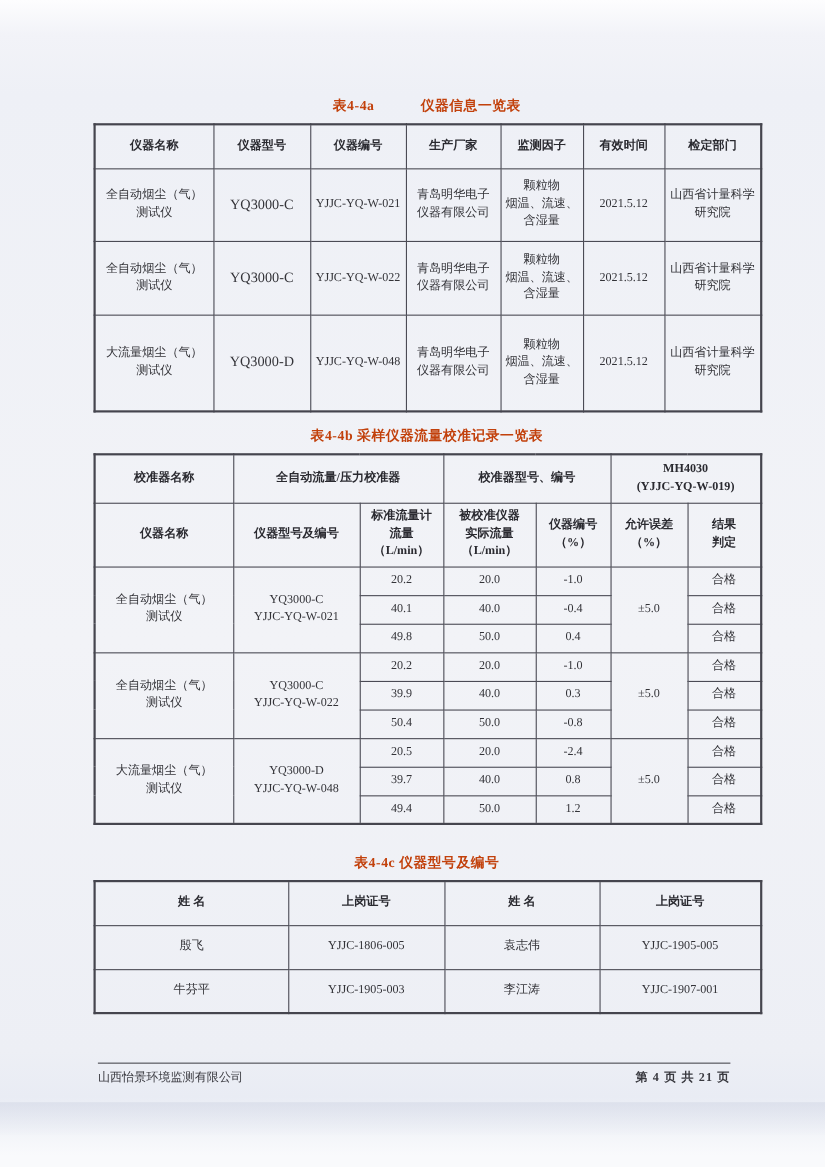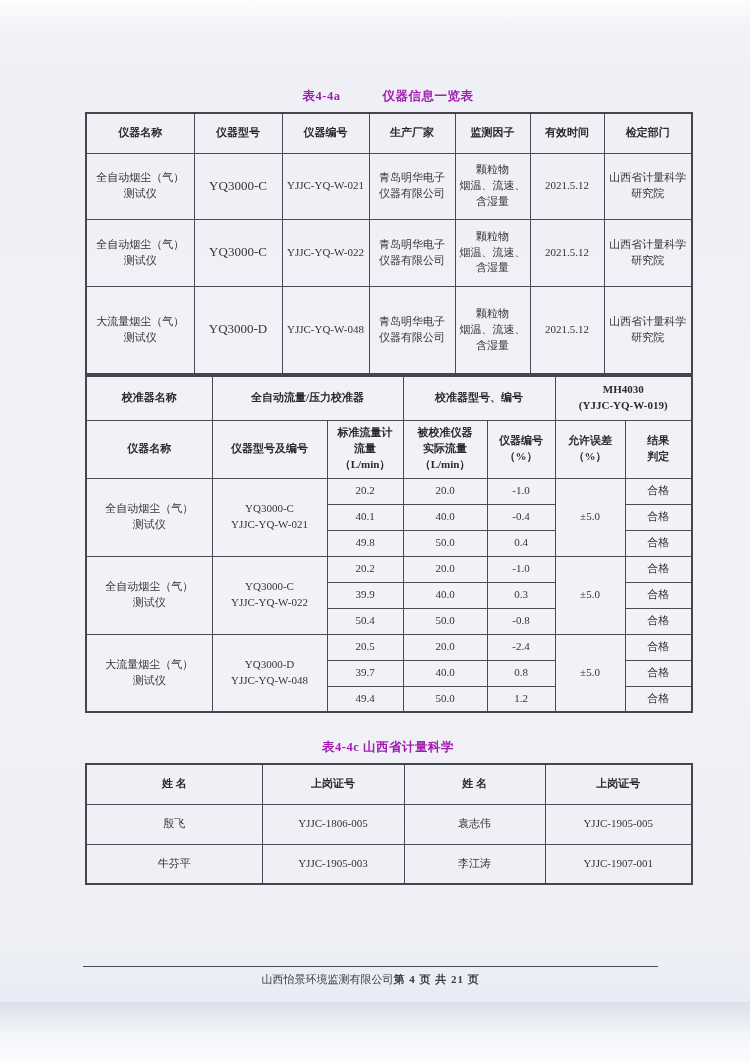--- a/index.html
+++ b/index.html
@@ -5,41 +5,41 @@
   html,body{margin:0;padding:0;}
   body{
     width:750px;height:1061px;position:relative;overflow:hidden;
     background:linear-gradient(180deg,#fdfdfe 0%,#f2f3f8 3%,#eef0f6 8%,#f2f3f7 55%,#edeff5 90%,#e9ecf4 94%,#f9fafc 99%);
     font-family:"Liberation Serif","DejaVu Serif",serif;
     color:#2e2e33;
   }
   .bottom-band{position:absolute;left:0;top:1002px;width:750px;height:30px;
     background:linear-gradient(180deg,rgba(198,204,222,0.38),rgba(228,231,240,0.1));}
   .content{position:absolute;left:85px;top:88px;width:606px;}
-  .tbl-title{width:100%;text-align:center;font-size:12.5px;font-weight:bold;color:#a21caf;margin:0 0 7px 0;letter-spacing:0.5px;}
+  .tbl-title{width:100%;text-align:center;font-size:12.5px;font-weight:bold;color:#c2410c;margin:0 0 7px 0;letter-spacing:0.5px;}
   .tbl-title .gap{margin-left:42px;}
   table{border-collapse:collapse;width:606px;table-layout:fixed;}
   table{border:2px solid #45454e;}
   th,td{
     border:1.2px solid #4b4b55;
     text-align:center;vertical-align:middle;
     white-space:pre-line;
     font-size:11px;line-height:1.45;
     padding:1px 2px;
     color:#333338;
   }
   th{font-weight:bold;color:#2a2a30;}
   .hdr{font-weight:bold;color:#2a2a30;}
   .big{font-size:13px;}
   .mt1{margin-top:13px;}
   .mt2{margin-top:26px;}
   .footer{
-    position:absolute;left:83px;top:966px;width:575px;
+    position:absolute;left:89px;top:966px;width:575px;
     border-top:1.6px solid #4a4a52;
-    display:flex;justify-content:center;
+    display:flex;justify-content:space-between;
     padding-top:5px;font-size:11px;color:#3a3a40;
   }
   .footer .right{font-weight:bold;letter-spacing:1px;}
 </style>
 </head>
 <body>
 
 <div class="content">
 
   <div class="tbl-title">
@@ -103,20 +103,21 @@
       <td>颗粒物
 烟温、流速、
 含湿量</td>
       <td>2021.5.12</td>
       <td>山西省计量科学
 研究院</td>
     </tr>
   </tbody>
     </table>
 
+  <div class="tbl-title mt1">表4-4b 采样仪器流量校准记录一览表</div>
   <table>
     <colgroup>
       <col style="width:126px">
         <col style="width:115px">
         <col style="width:76px">
         <col style="width:84px">
         <col style="width:68px">
         <col style="width:70px">
         <col style="width:67px">
     </colgroup>
@@ -212,21 +213,21 @@
     </tr>
     <tr style="height:26px">
       <td>49.4</td>
       <td>50.0</td>
       <td>1.2</td>
       <td>合格</td>
     </tr>
   </tbody>
     </table>
 
-  <div class="tbl-title mt2">表4-4c 山西省计量科学</div>
+  <div class="tbl-title mt2">表4-4c 仪器型号及编号</div>
   <table>
     <colgroup>
       <col style="width:176px">
         <col style="width:142px">
         <col style="width:141px">
         <col style="width:147px">
     </colgroup>
     <tbody>
         <tr style="height:40px">
       <th>姓  名</th>

